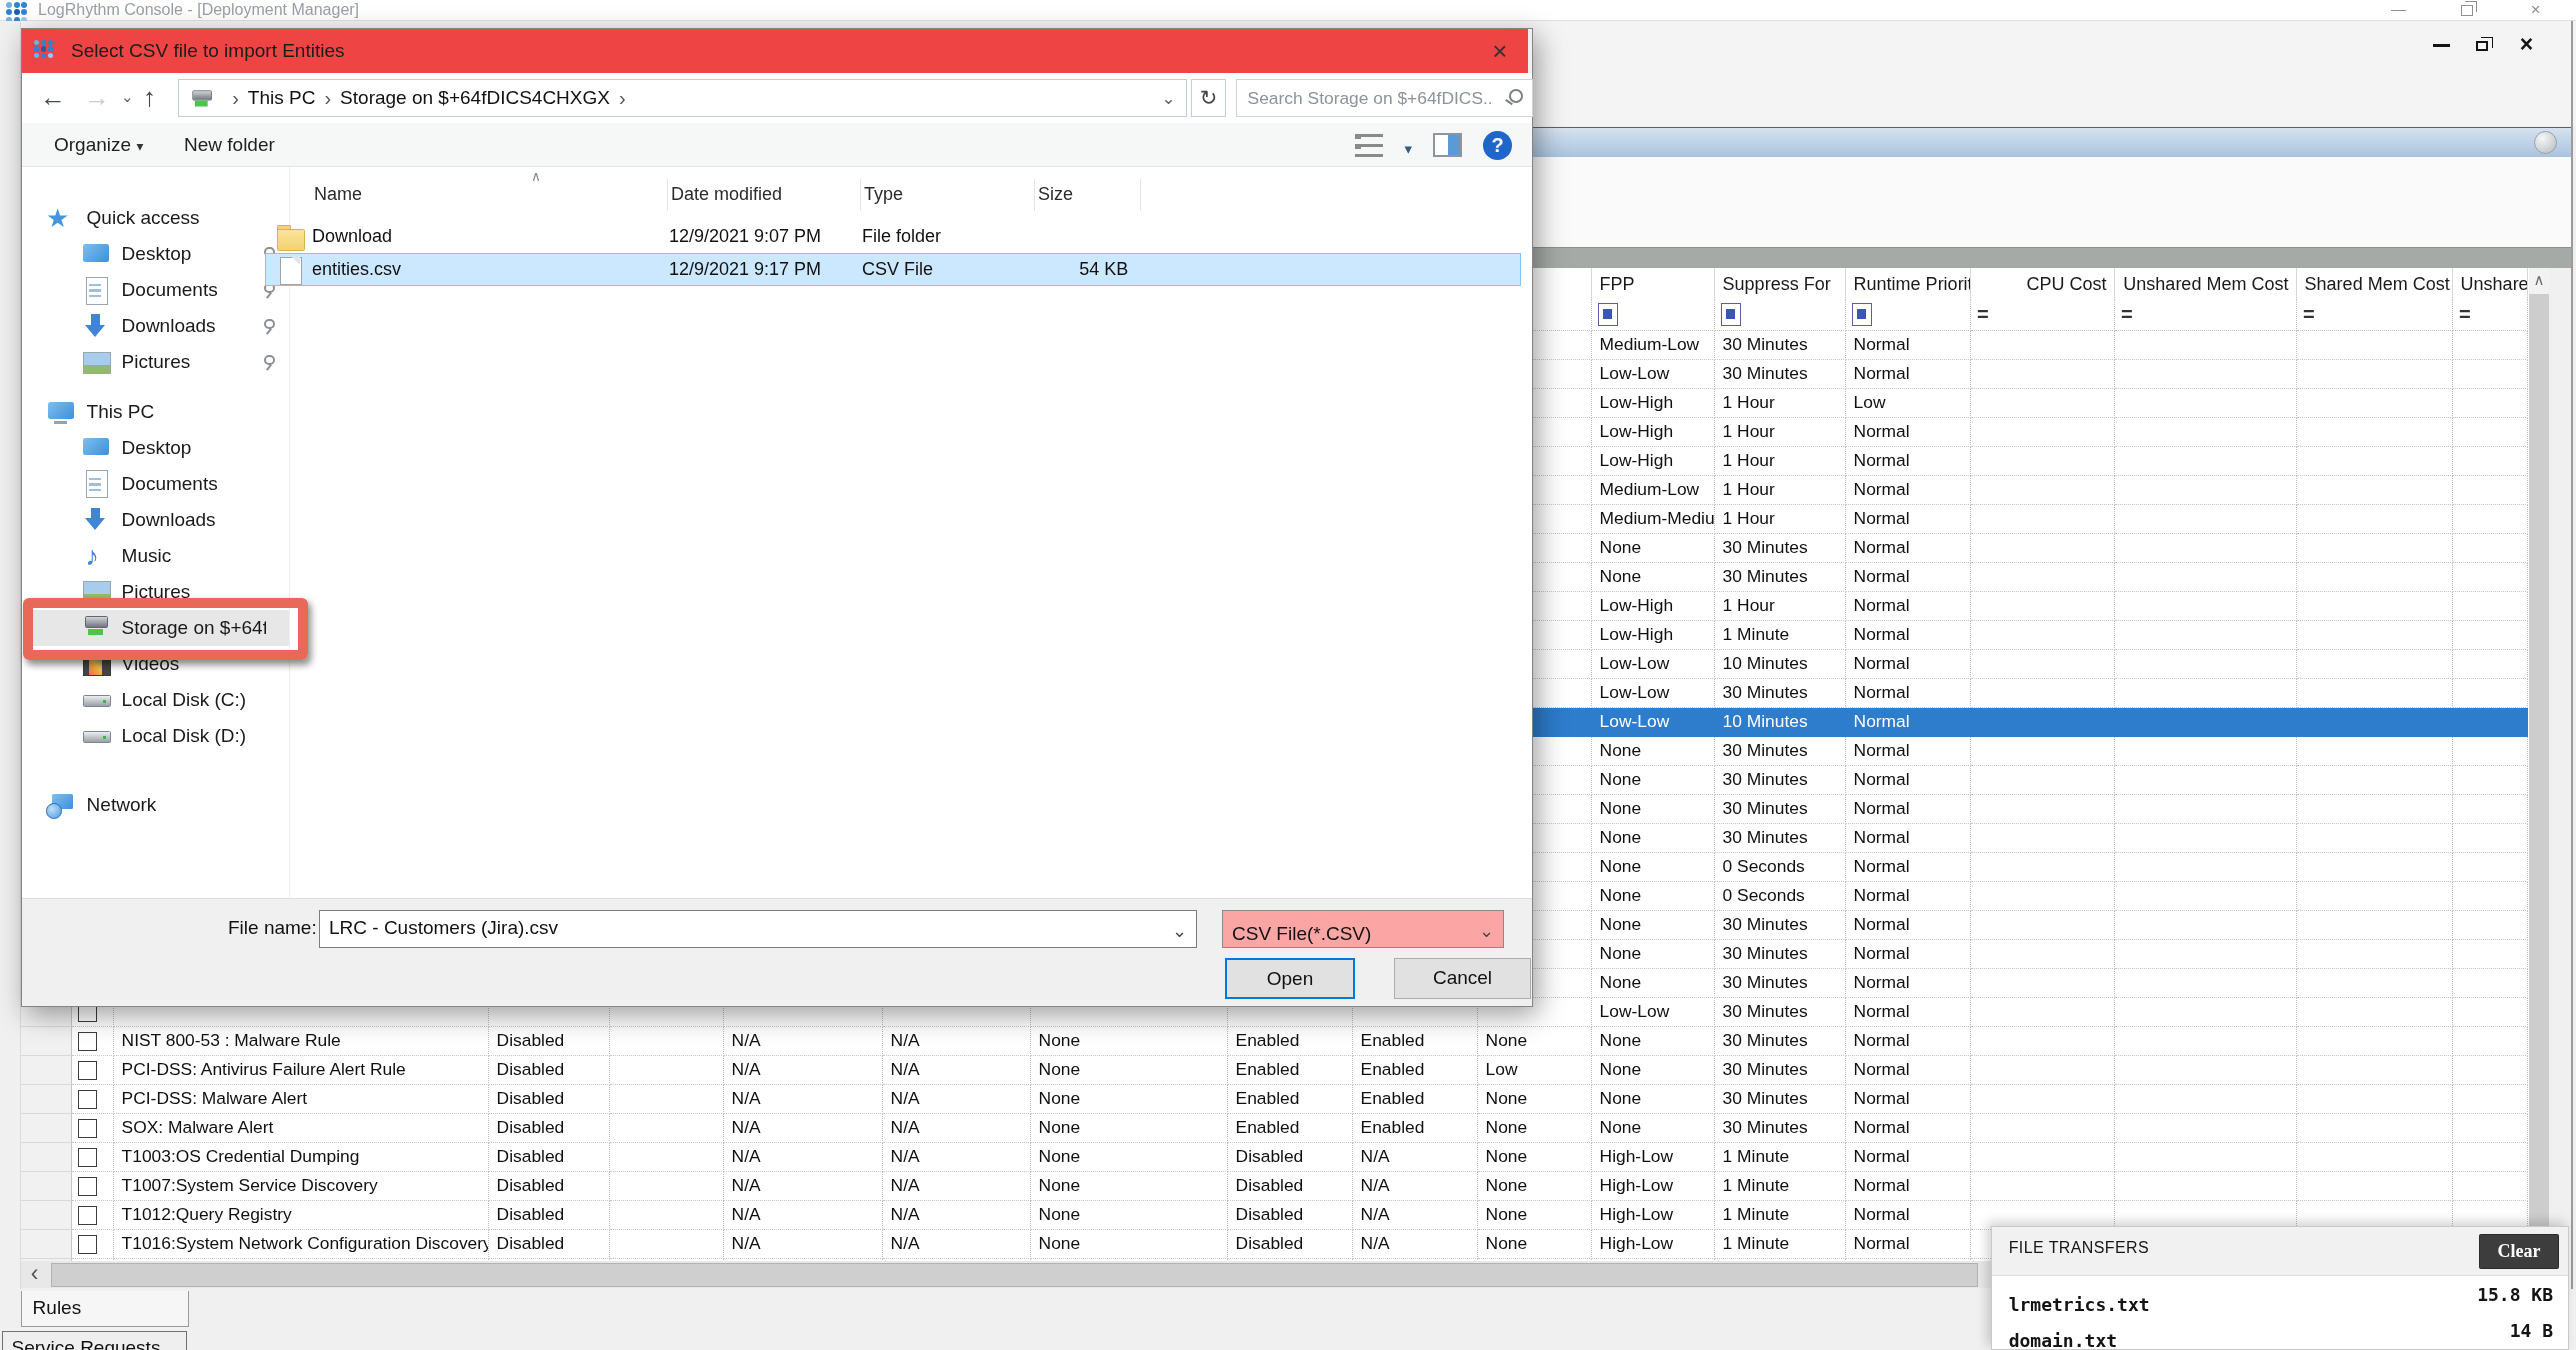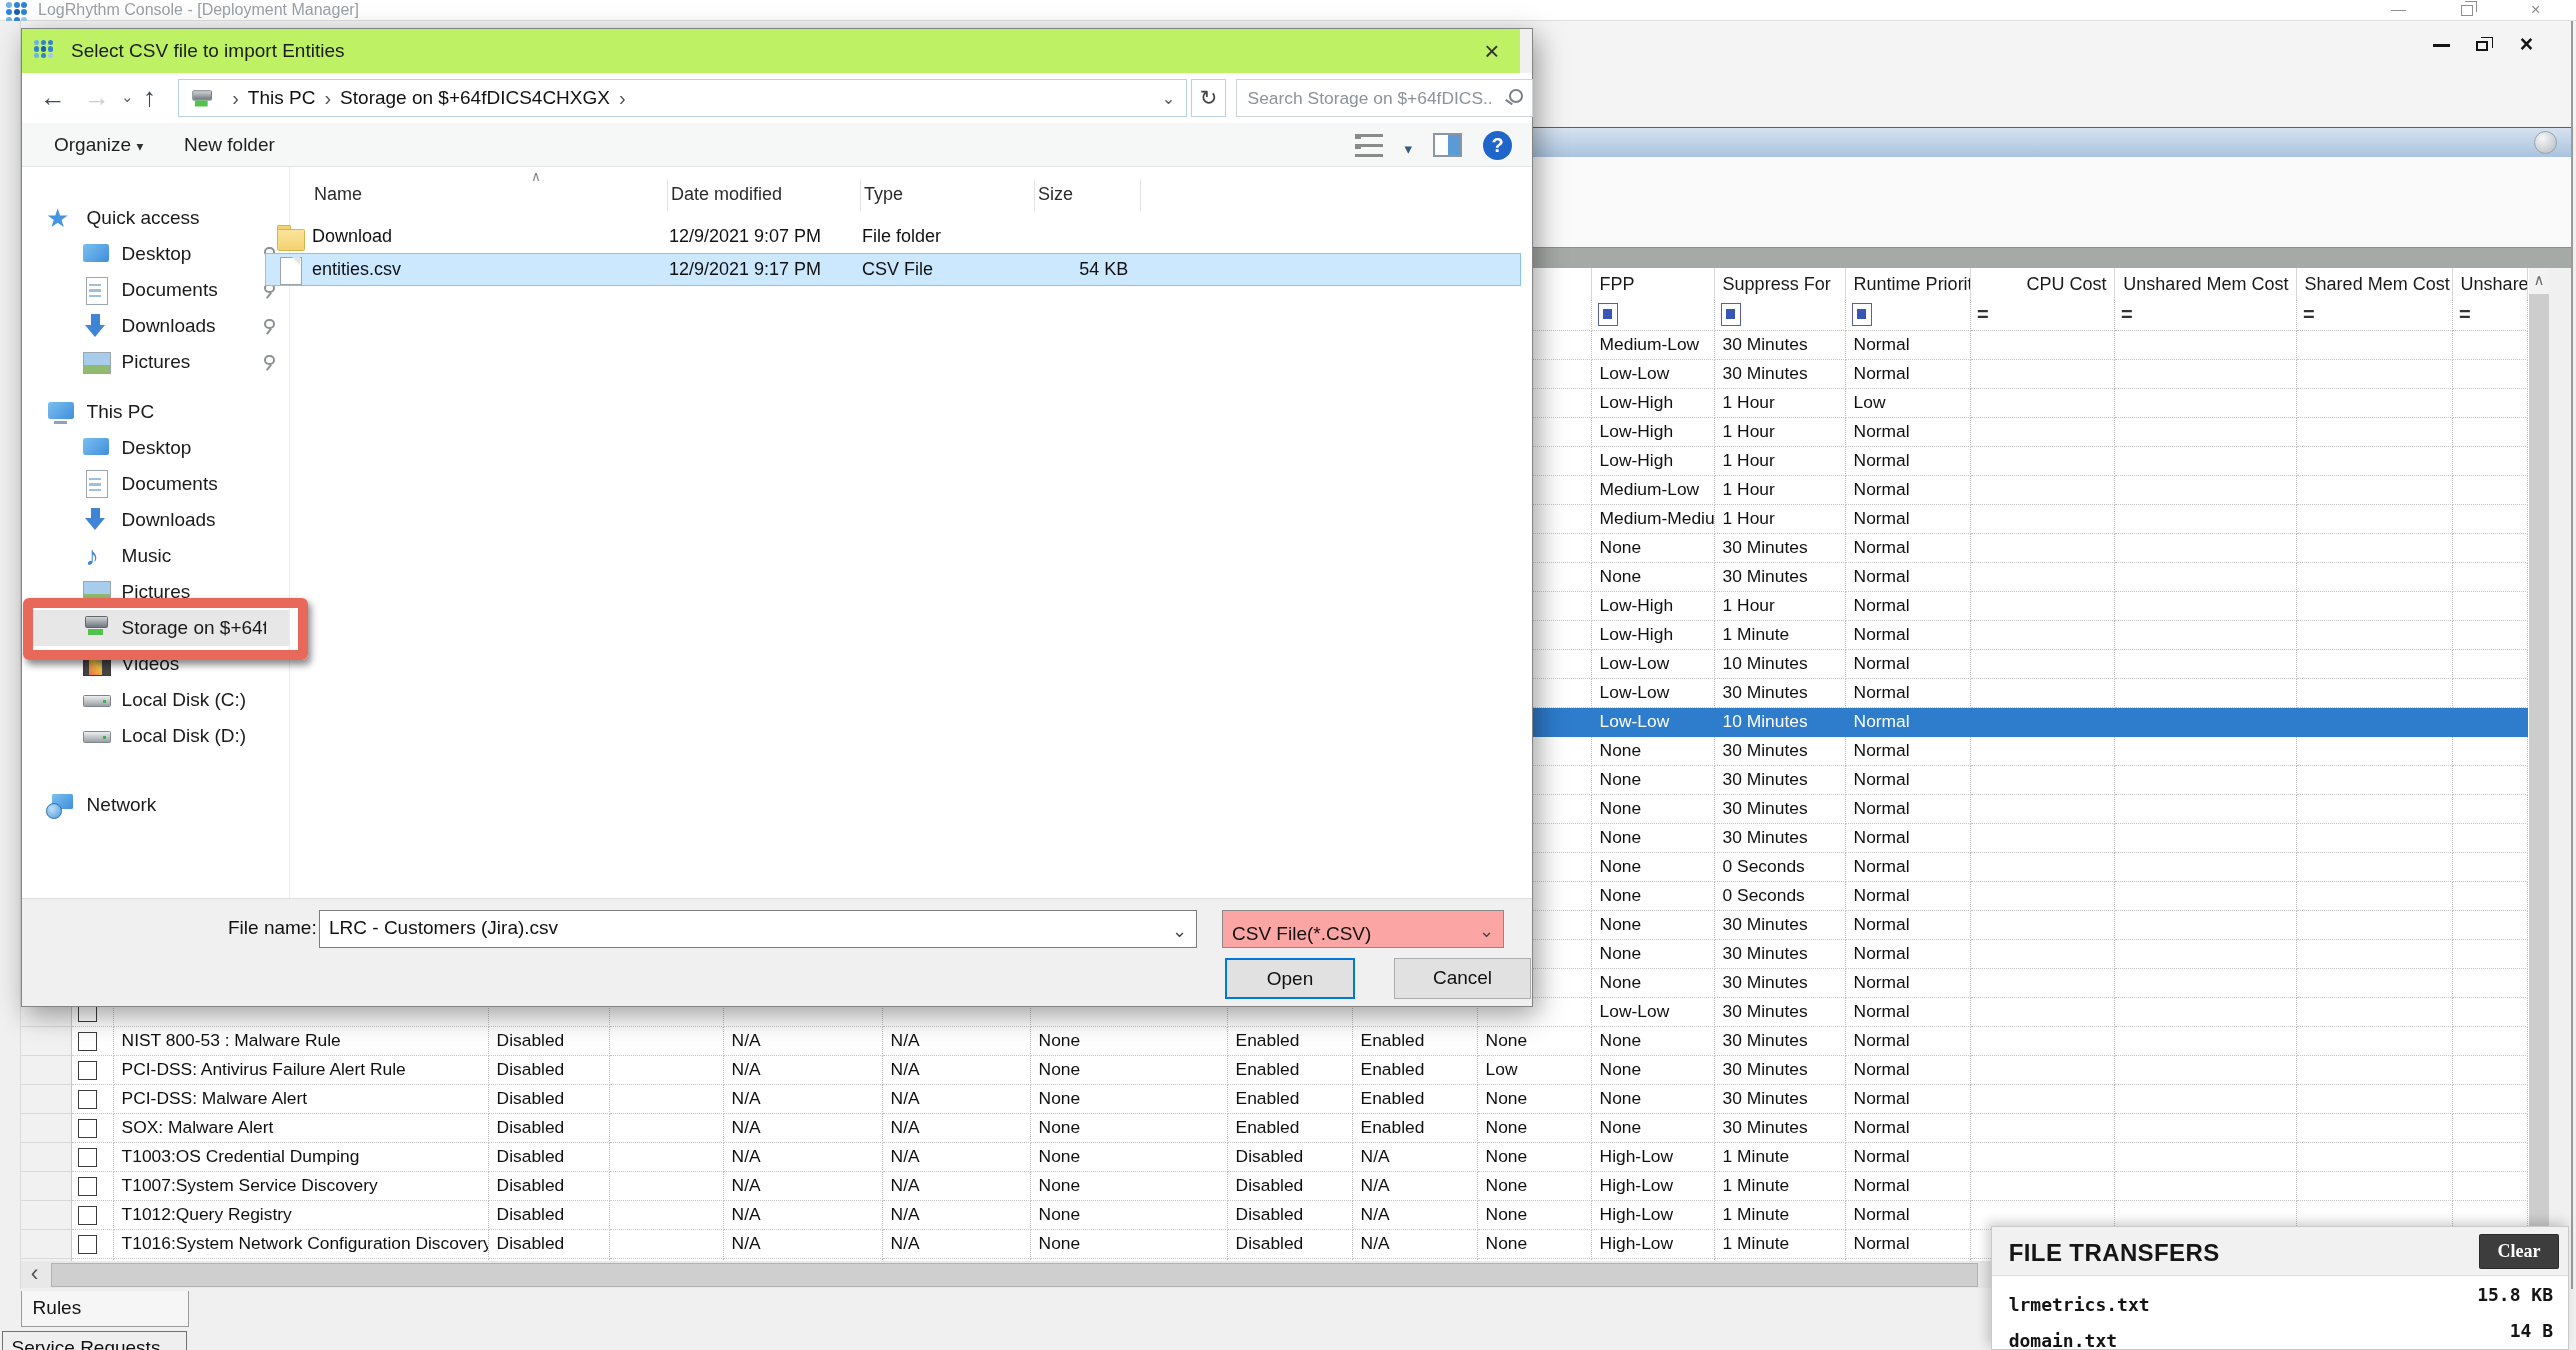--- a/index.html
+++ b/index.html
@@ -63,31 +63,31 @@
   .tabs-strip{position:absolute;left:0;top:1289px;width:2576px;height:61px;background:#f0f0f0;}
   .tab-rules{position:absolute;left:21px;top:1.5px;width:168px;height:36px;background:#f6f6f6;
     border:0.8px solid #9a9a9a;border-top:none;font-size:19px;color:#111;padding:6px 0 0 10.6px;}
   .tab-sr{position:absolute;left:1.5px;top:42px;width:185px;height:36px;background:#efefef;
     border:1.5px solid #707070;font-size:19px;color:#111;padding:4.6px 0 0 9px;}
 
   
   .ft{position:absolute;left:1991px;top:1226px;width:578px;height:124px;background:#fff;
     border:0.8px solid #c9c9c9;box-shadow:-3.8px -3.8px 10.6px rgba(0,0,0,.18);z-index:30;}
   .ft-head{height:49px;background:#f1f1f1;border-bottom:0.8px solid #dcdcdc;position:relative;}
-  .ft-title{position:absolute;left:16.7px;top:12px;font-size:24px;font-weight:bold;color:#161616;letter-spacing:0.4px;}
+  .ft-title{position:absolute;left:16.7px;top:12px;font-size:16px;font-weight:normal;color:#161616;letter-spacing:0.4px;}
   .ft-clear{position:absolute;right:9px;top:6.8px;width:80px;height:35px;background:#3d3d3d;border:0.8px solid #2a2a2a;
     color:#fff;font-size:18px;font-weight:bold;text-align:center;line-height:33px;border-radius:1.5px;font-family:Liberation Serif, serif;}
   .ft-row{height:36px;position:relative;font-family:"DejaVu Sans Mono", monospace;font-size:18px;font-weight:bold;color:#141414;}
   .ft-name{position:absolute;left:16.7px;top:7.6px;margin-top:10px;}
   .ft-size{position:absolute;right:15px;top:7.6px;}
 
   
   .dlg{position:absolute;left:21px;top:28px;width:1512px;height:979px;background:#f0f0f0;
     border:0.8px solid #848484;box-shadow:4.6px 7.6px 26px rgba(0,0,0,.38);z-index:10;}
-  .dlg-title{position:absolute;left:0;top:0;right:12px;height:44px;background:#bef264;}
+  .dlg-title{position:absolute;left:0;top:0;right:4px;height:44px;background:#ef4444;}
   .dlg-title-text{position:absolute;left:49px;top:11.4px;font-size:19px;color:#1c1c1c;}
   .dlg-close{position:absolute;right:10.6px;top:6px;width:35px;height:32px;font-size:26px;color:#333;text-align:center;line-height:32px;}
   .dlg-addr{position:absolute;left:0;top:44px;right:0;height:50px;background:#fff;}
   .navic{position:absolute;top:9px;font-size:26px;color:#3f4b57;}
   .addr-box{position:absolute;left:156px;top:6px;width:1009px;height:38px;border:0.8px solid #b9cfe2;background:#fff;
     display:flex;align-items:center;padding-left:7.6px;font-size:19px;color:#111;}
   .addr-box .sep{color:#555;margin:0 9px;font-size:20px;}
   .addr-chev{margin-left:auto;color:#596168;font-size:16.7px;padding-right:10.6px;}
   .refresh-box{position:absolute;left:1169px;top:6px;width:35px;height:38px;border:0.8px solid #b9cfe2;background:#fff;
     text-align:center;font-size:21px;color:#444;line-height:36px;}

